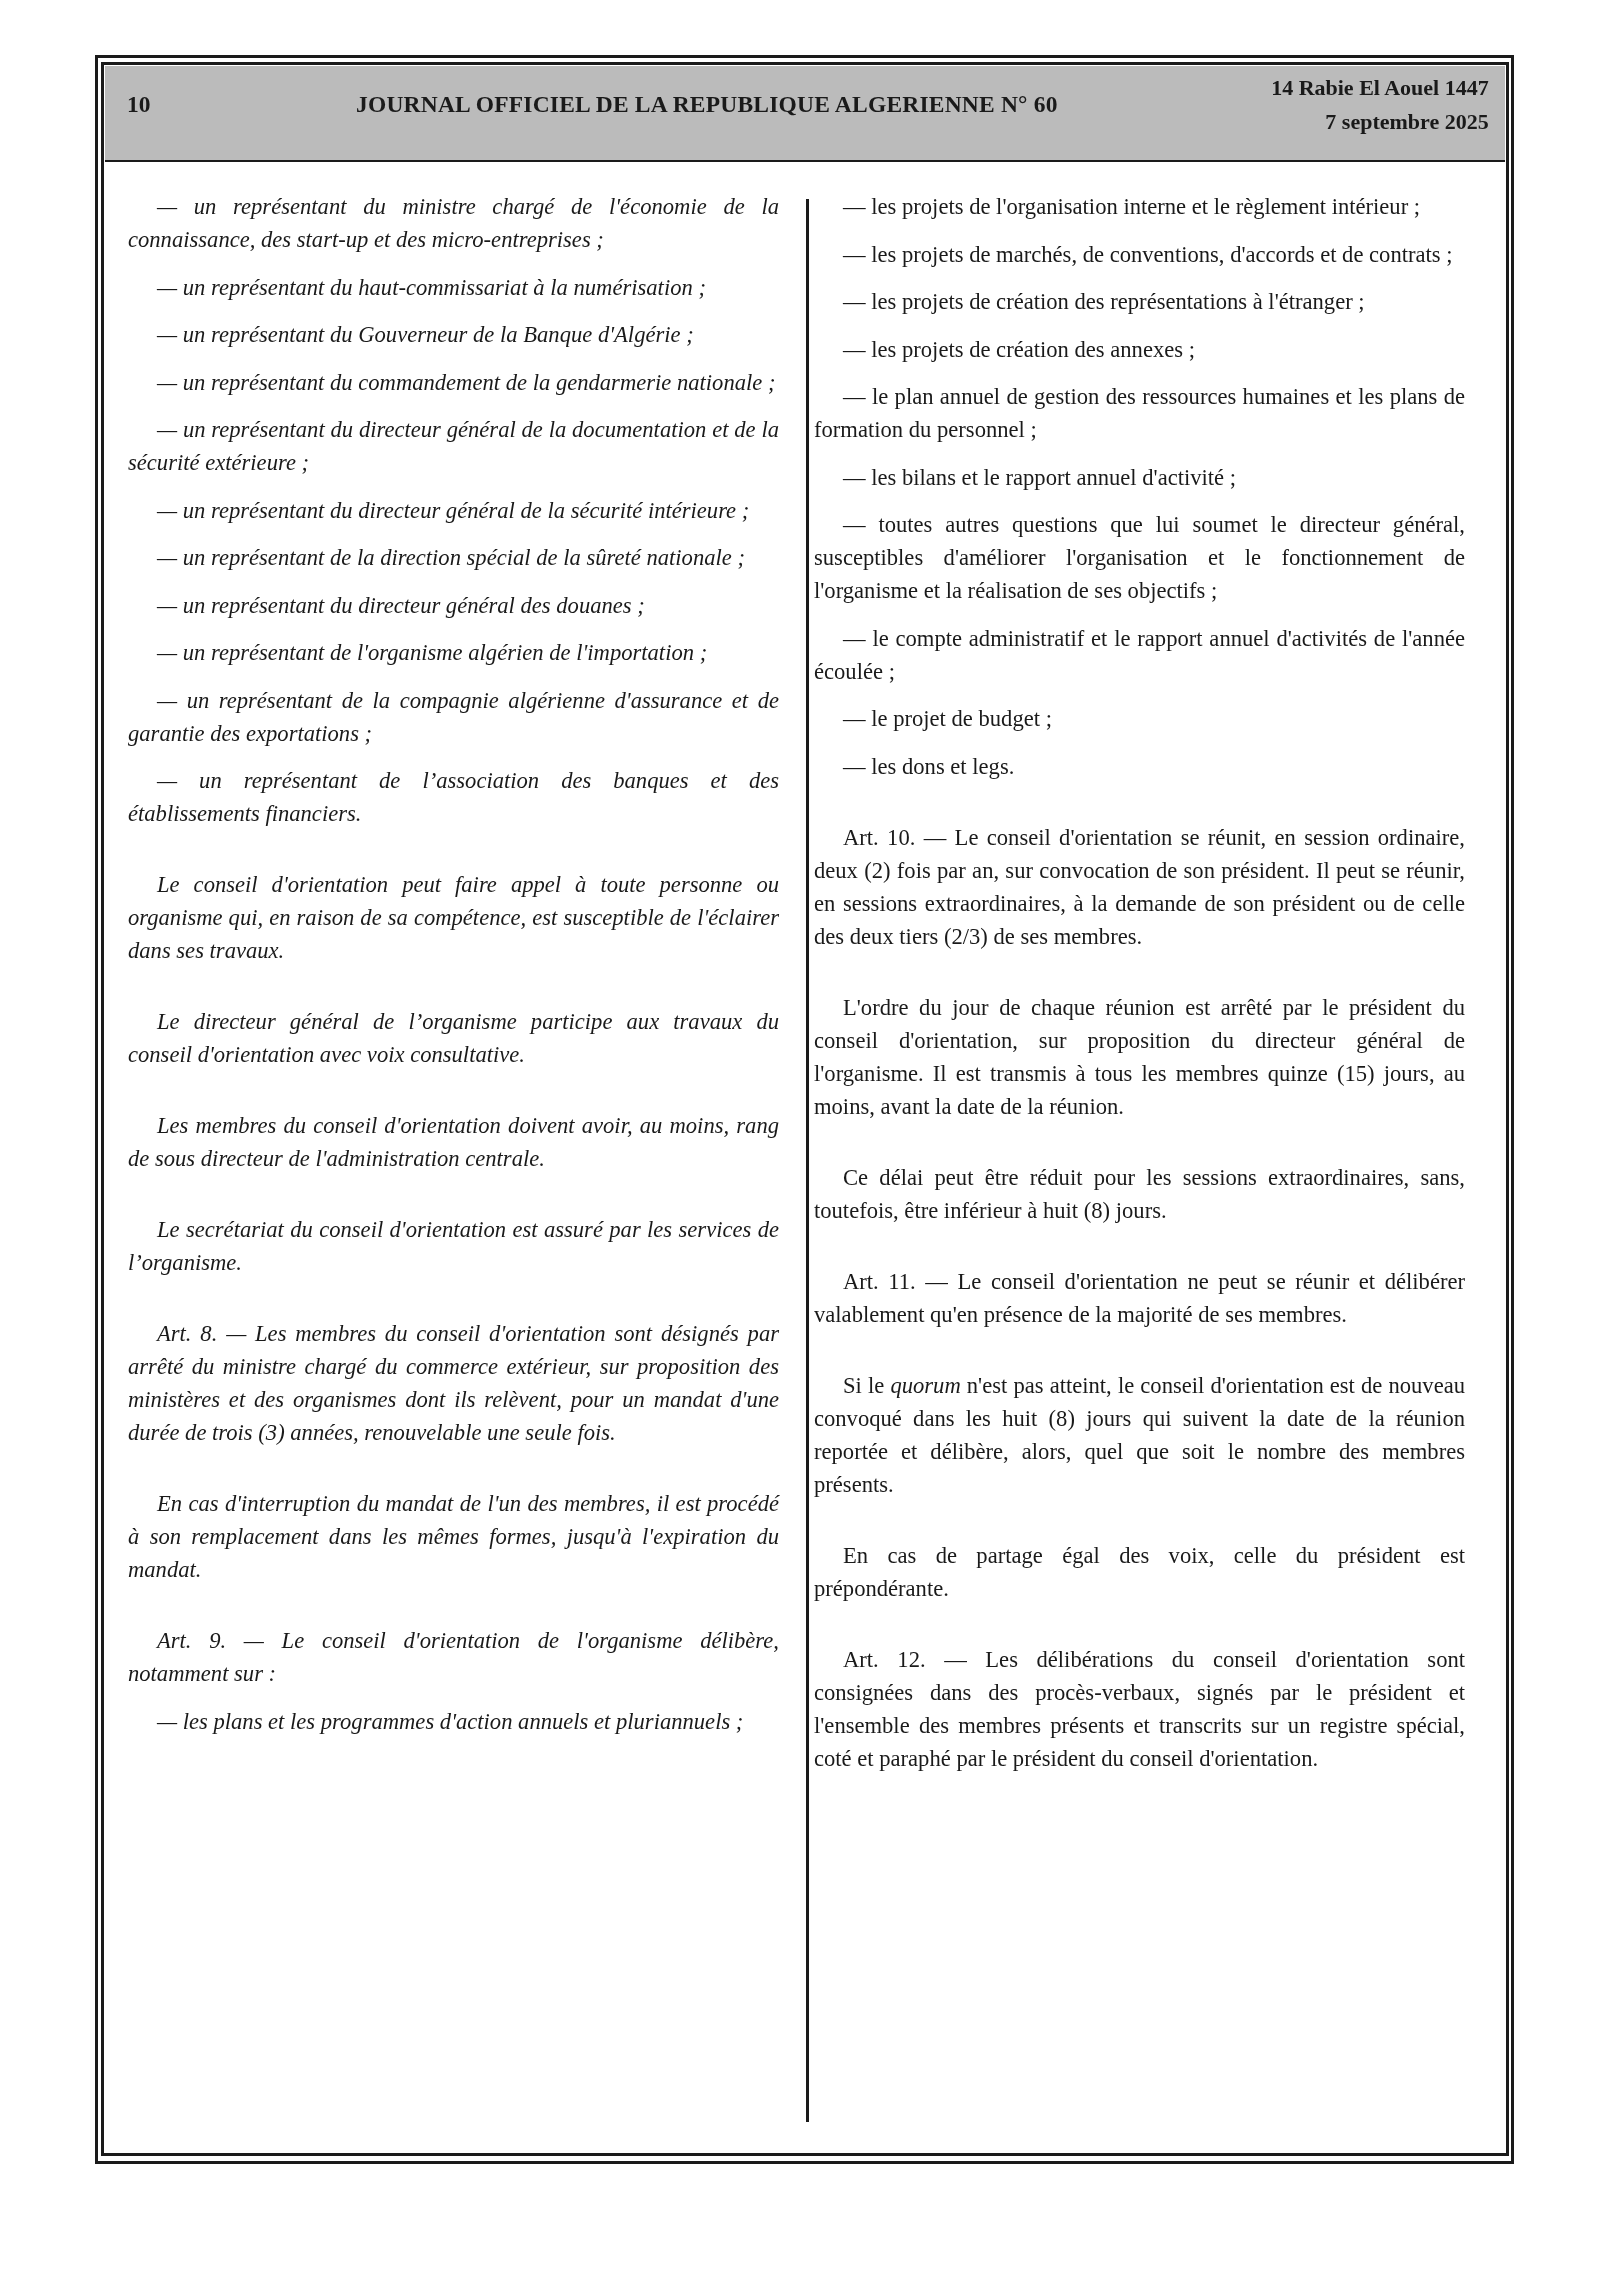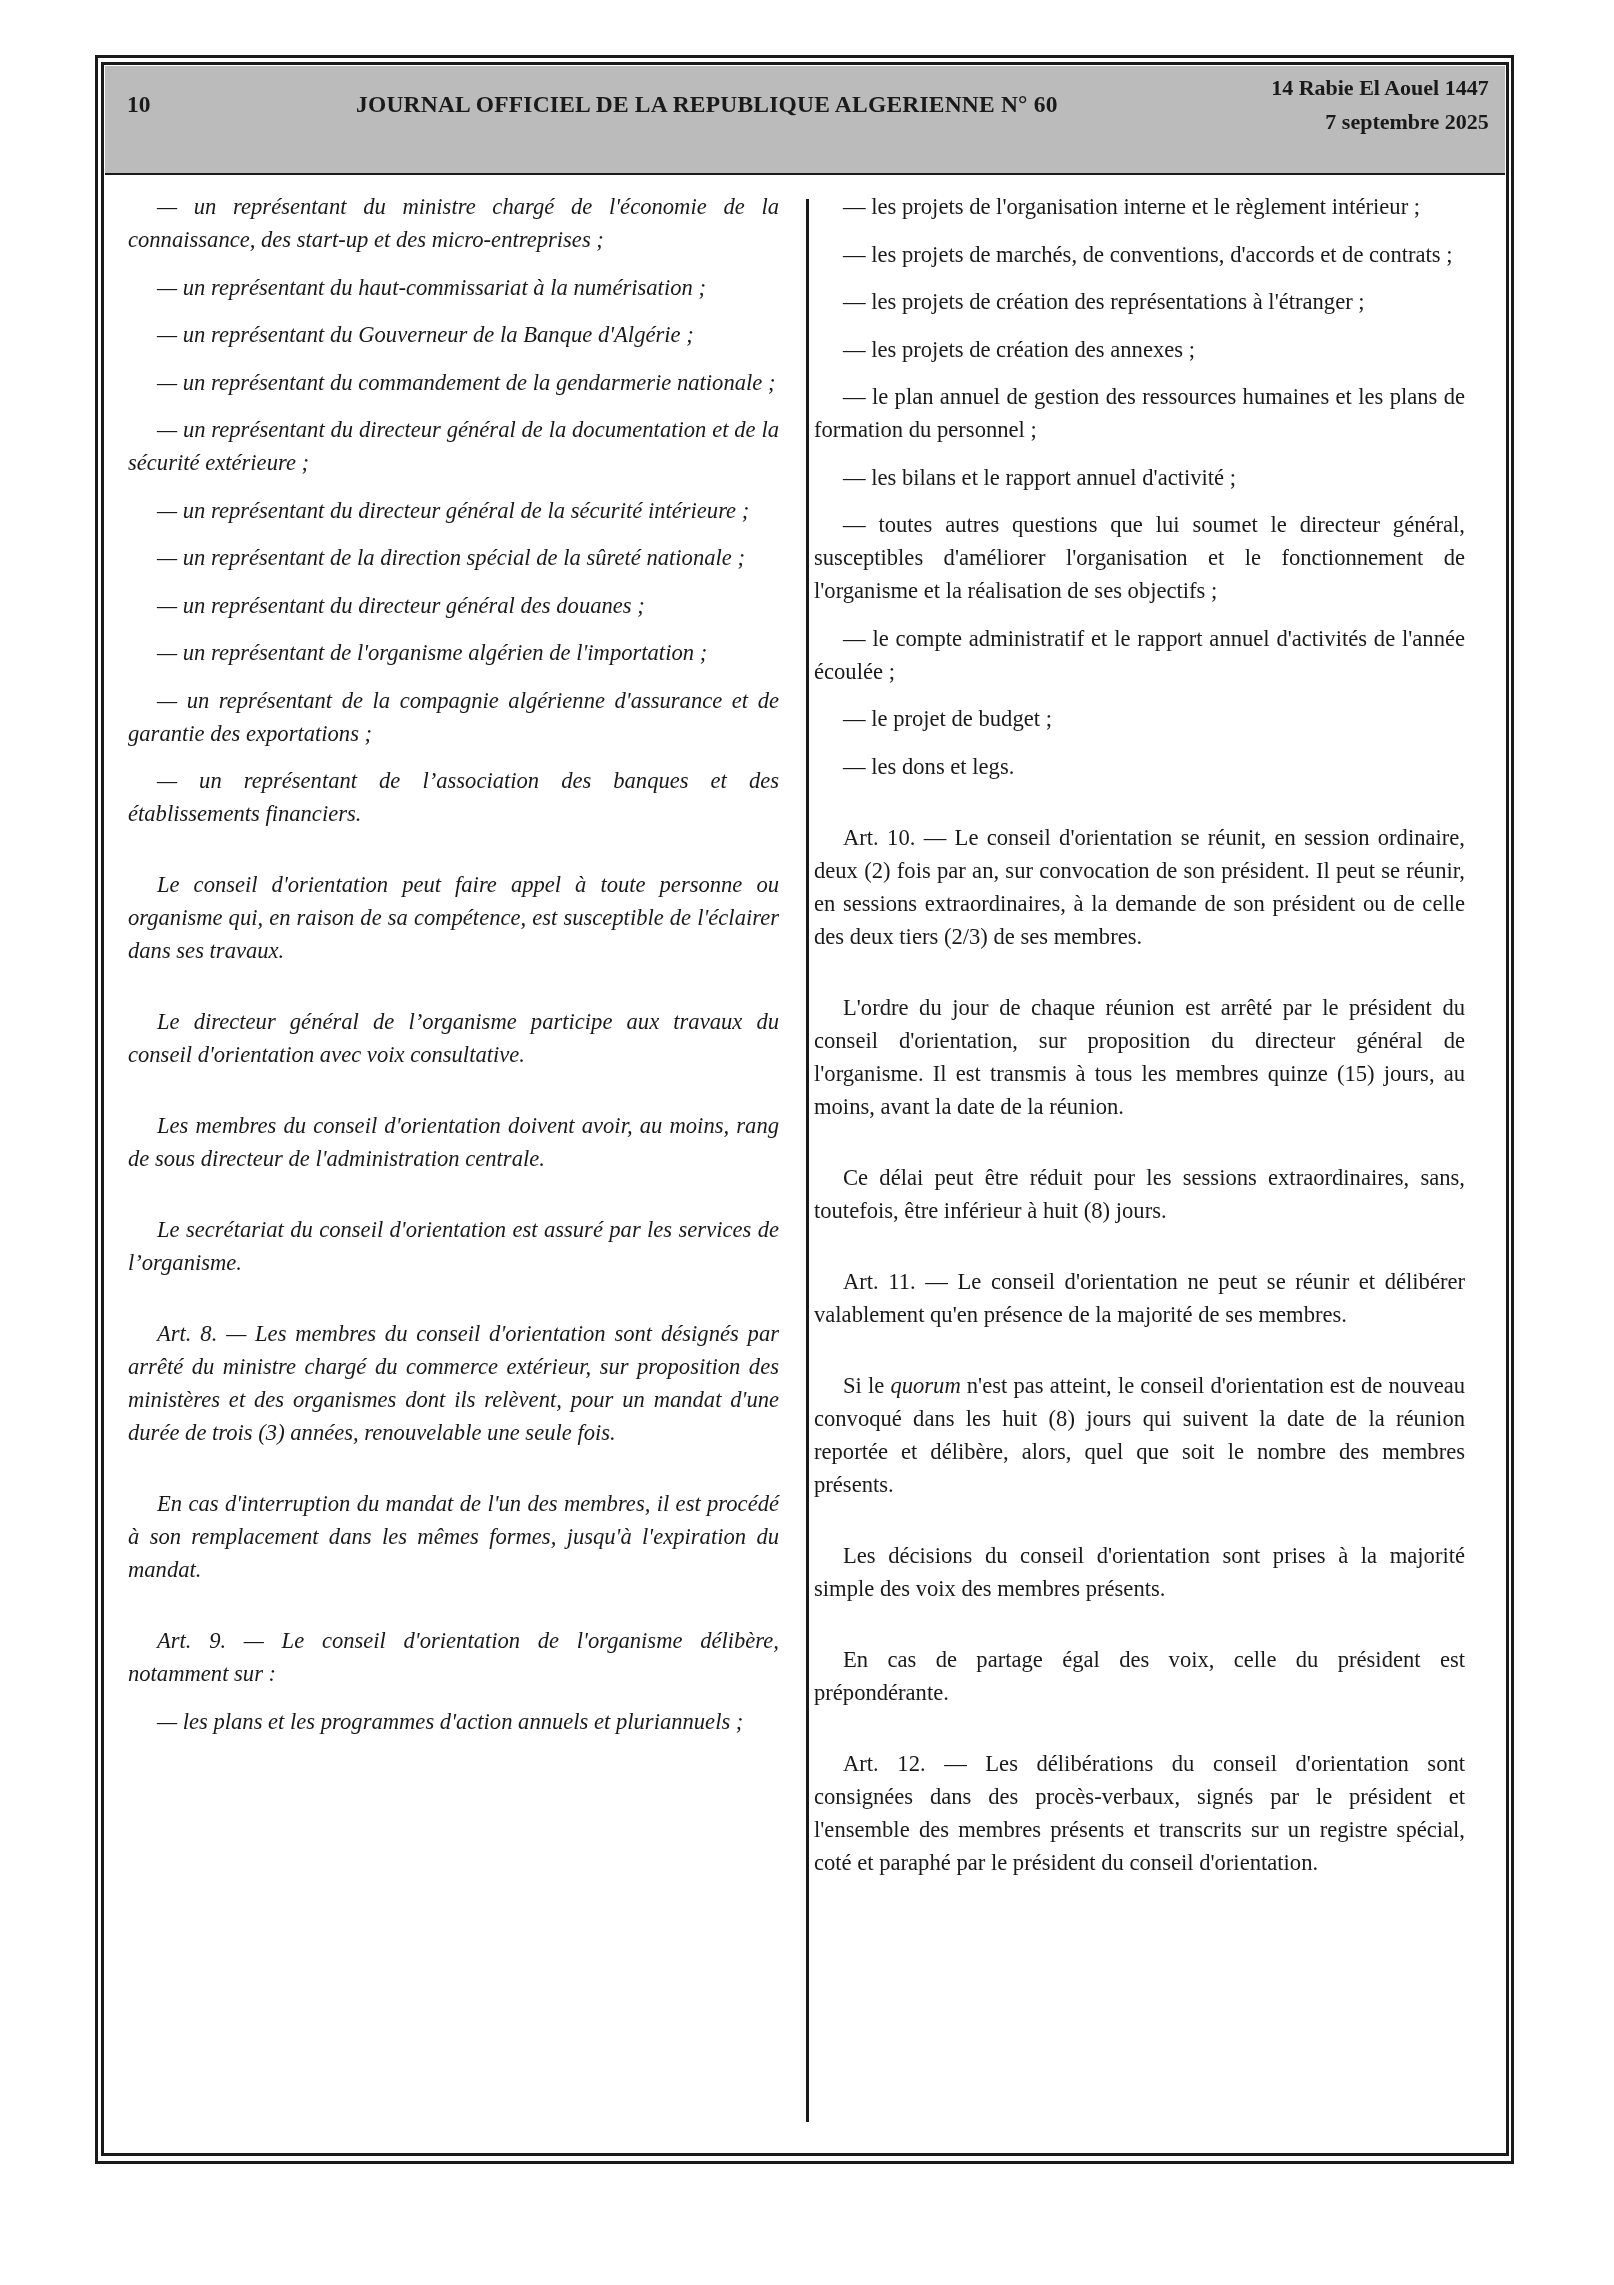--- a/index.html
+++ b/index.html
@@ -31,21 +31,21 @@
       width: 1408px;
       height: 2094px;
       border: 3.6px solid #1a1a1a;
       box-sizing: border-box;
     }
     .header {
       position: absolute;
       left: 105px;
       top: 66px;
       width: 1400px;
-      height: 109px;
+      height: 96px;
       background: #bbbbbb;
       border-bottom: 2.7px solid #1a1a1a;
       box-sizing: border-box;
       font-weight: bold;
     }
     .header .page-num {
       position: absolute;
       left: 22px;
       top: 25px;
       font-size: 23.5px;
@@ -139,17 +139,16 @@
   <p class="gap-s">— les bilans et le rapport annuel d'activité ;</p>
   <p class="gap-s">— toutes autres questions que lui soumet le directeur général, susceptibles d'améliorer l'organisation et le fonctionnement de l'organisme et la réalisation de ses objectifs ;</p>
   <p class="gap-s">— le compte administratif et le rapport annuel d'activités de l'année écoulée ;</p>
   <p class="gap-s">— le projet de budget ;</p>
   <p class="gap-l">— les dons et legs.</p>
   <p class="gap-l">Art. 10. — Le conseil d'orientation se réunit, en session ordinaire, deux (2) fois par an, sur convocation de son président. Il peut se réunir, en sessions extraordinaires, à la demande de son président ou de celle des deux tiers (2/3) de ses membres.</p>
   <p class="gap-l">L'ordre du jour de chaque réunion est arrêté par le président du conseil d'orientation, sur proposition du directeur général de l'organisme. Il est transmis à tous les membres quinze (15) jours, au moins, avant la date de la réunion.</p>
   <p class="gap-l">Ce délai peut être réduit pour les sessions extraordinaires, sans, toutefois, être inférieur à huit (8) jours.</p>
   <p class="gap-l">Art. 11. — Le conseil d'orientation ne peut se réunir et délibérer valablement qu'en présence de la majorité de ses membres.</p>
   <p class="gap-l"><span>Si le </span><em>quorum</em><span> n'est pas atteint, le conseil d'orientation est de nouveau convoqué dans les huit (8) jours qui suivent la date de la réunion reportée et délibère, alors, quel que soit le nombre des membres présents.</span></p>
-  <p class="gap-l">Les décisions du conseil d'orientation sont prises à la majorité simple des voix des membres présents.</p>
   <p class="gap-l">En cas de partage égal des voix, celle du président est prépondérante.</p>
   <p class="gap-s">Art. 12. — Les délibérations du conseil d'orientation sont consignées dans des procès-verbaux, signés par le président et l'ensemble des membres présents et transcrits sur un registre spécial, coté et paraphé par le président du conseil d'orientation.</p>
 </div>
 
 
 </body></html>

